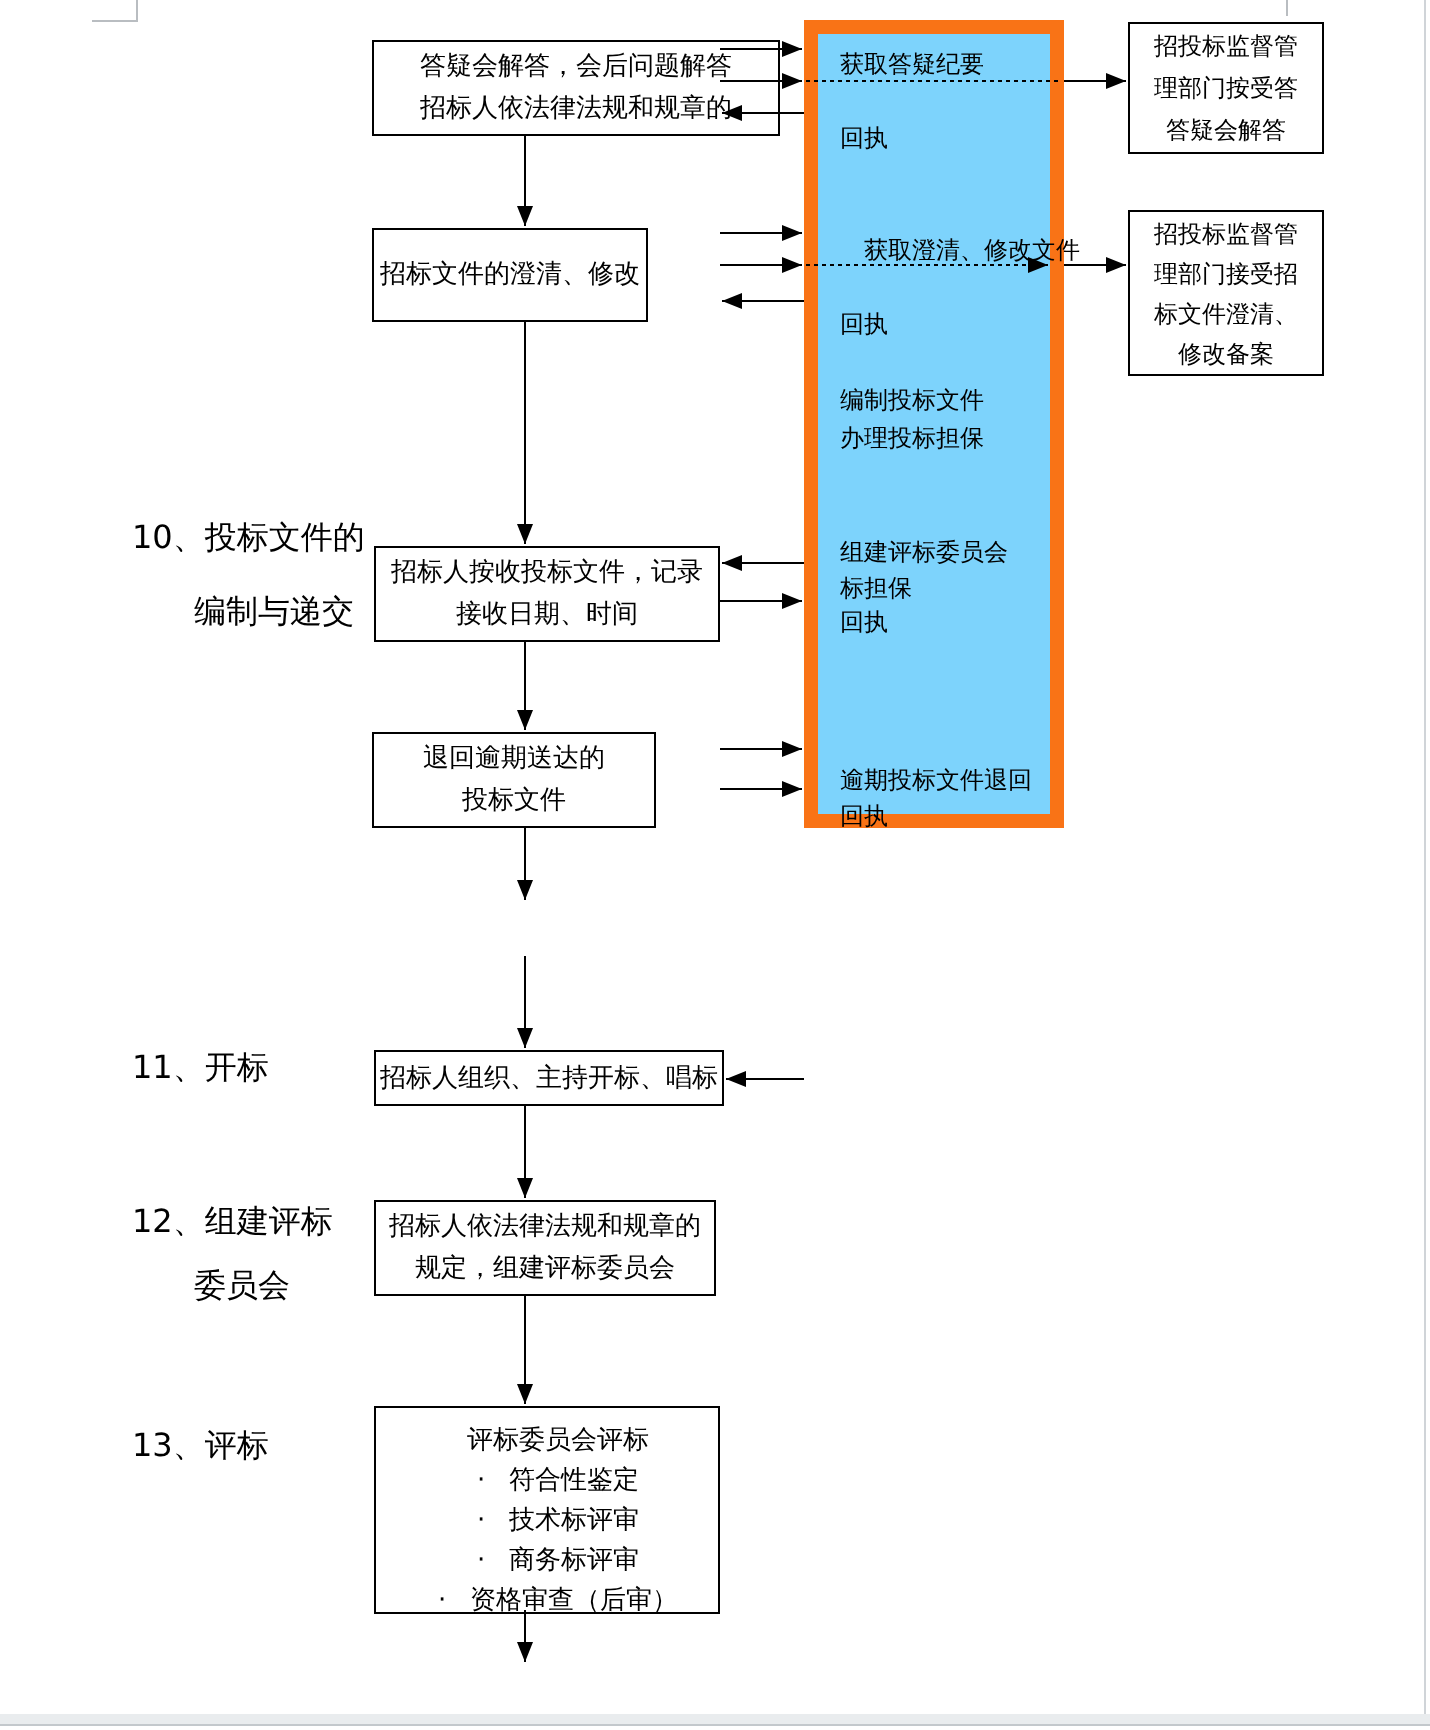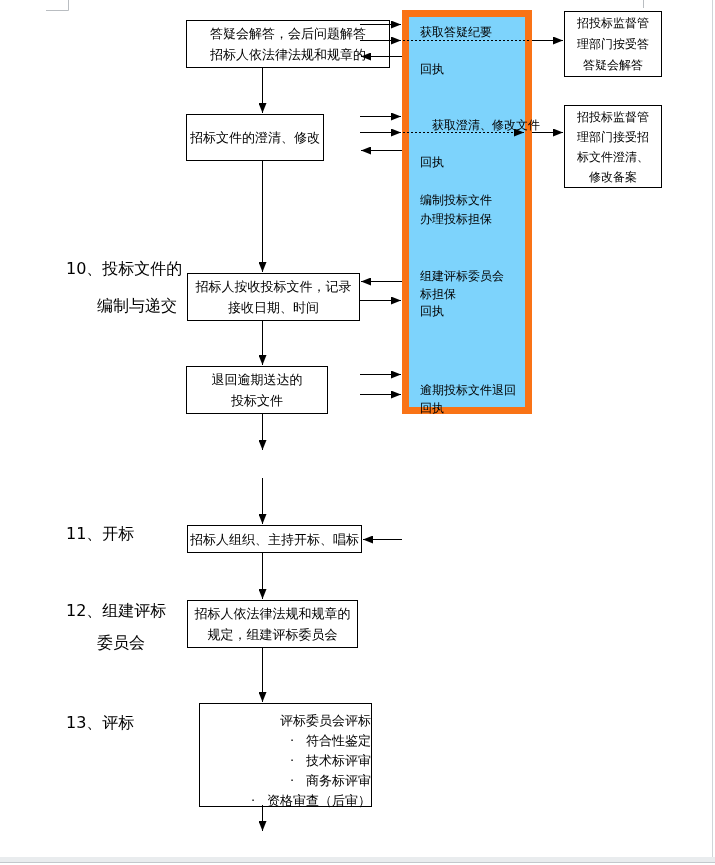--- a/index.html
+++ b/index.html
@@ -6,22 +6,22 @@
   #canvas{position:relative;width:715px;height:865px;background:#ffffff;overflow:hidden;
           font-family:"DejaVu Sans","Liberation Sans",sans-serif;color:#000;}
   .box{position:absolute;border:1px solid #000;background:#fff;box-sizing:border-box;
        display:flex;flex-direction:column;justify-content:center;align-items:center;
        font-size:13px;line-height:21px;text-align:center;}
   .box .ln{white-space:nowrap;}
   .lane{position:absolute;border:7px solid #f97316;background:#7dd3fc;box-sizing:border-box;font-size:12px;}
   .lane span{position:absolute;left:11px;white-space:nowrap;line-height:20px;}
   .sidebox{font-size:12px;line-height:21px;}
   .label{position:absolute;font-size:16px;line-height:19px;white-space:nowrap;}
-  .evalbox{justify-content:flex-start;align-items:flex-end;padding:7px 0 0 11px;
-           text-align:left;line-height:20px;margin-left:12px;}
+  .evalbox{justify-content:flex-start;align-items:center;padding:7px 0 0 11px;
+           text-align:left;line-height:20px;}
   .evalrow{display:flex;}
   .evalrow .bullet{width:16px;text-align:left;}
   svg.overlay{position:absolute;left:0;top:0;pointer-events:none;}
   .bottomband{position:absolute;left:0;top:857px;width:715px;height:5px;
               background:#e9ecee;border-bottom:1px solid #c3c8cc;}
 </style>
 </head>
 <body>
 
 <div id="canvas">

